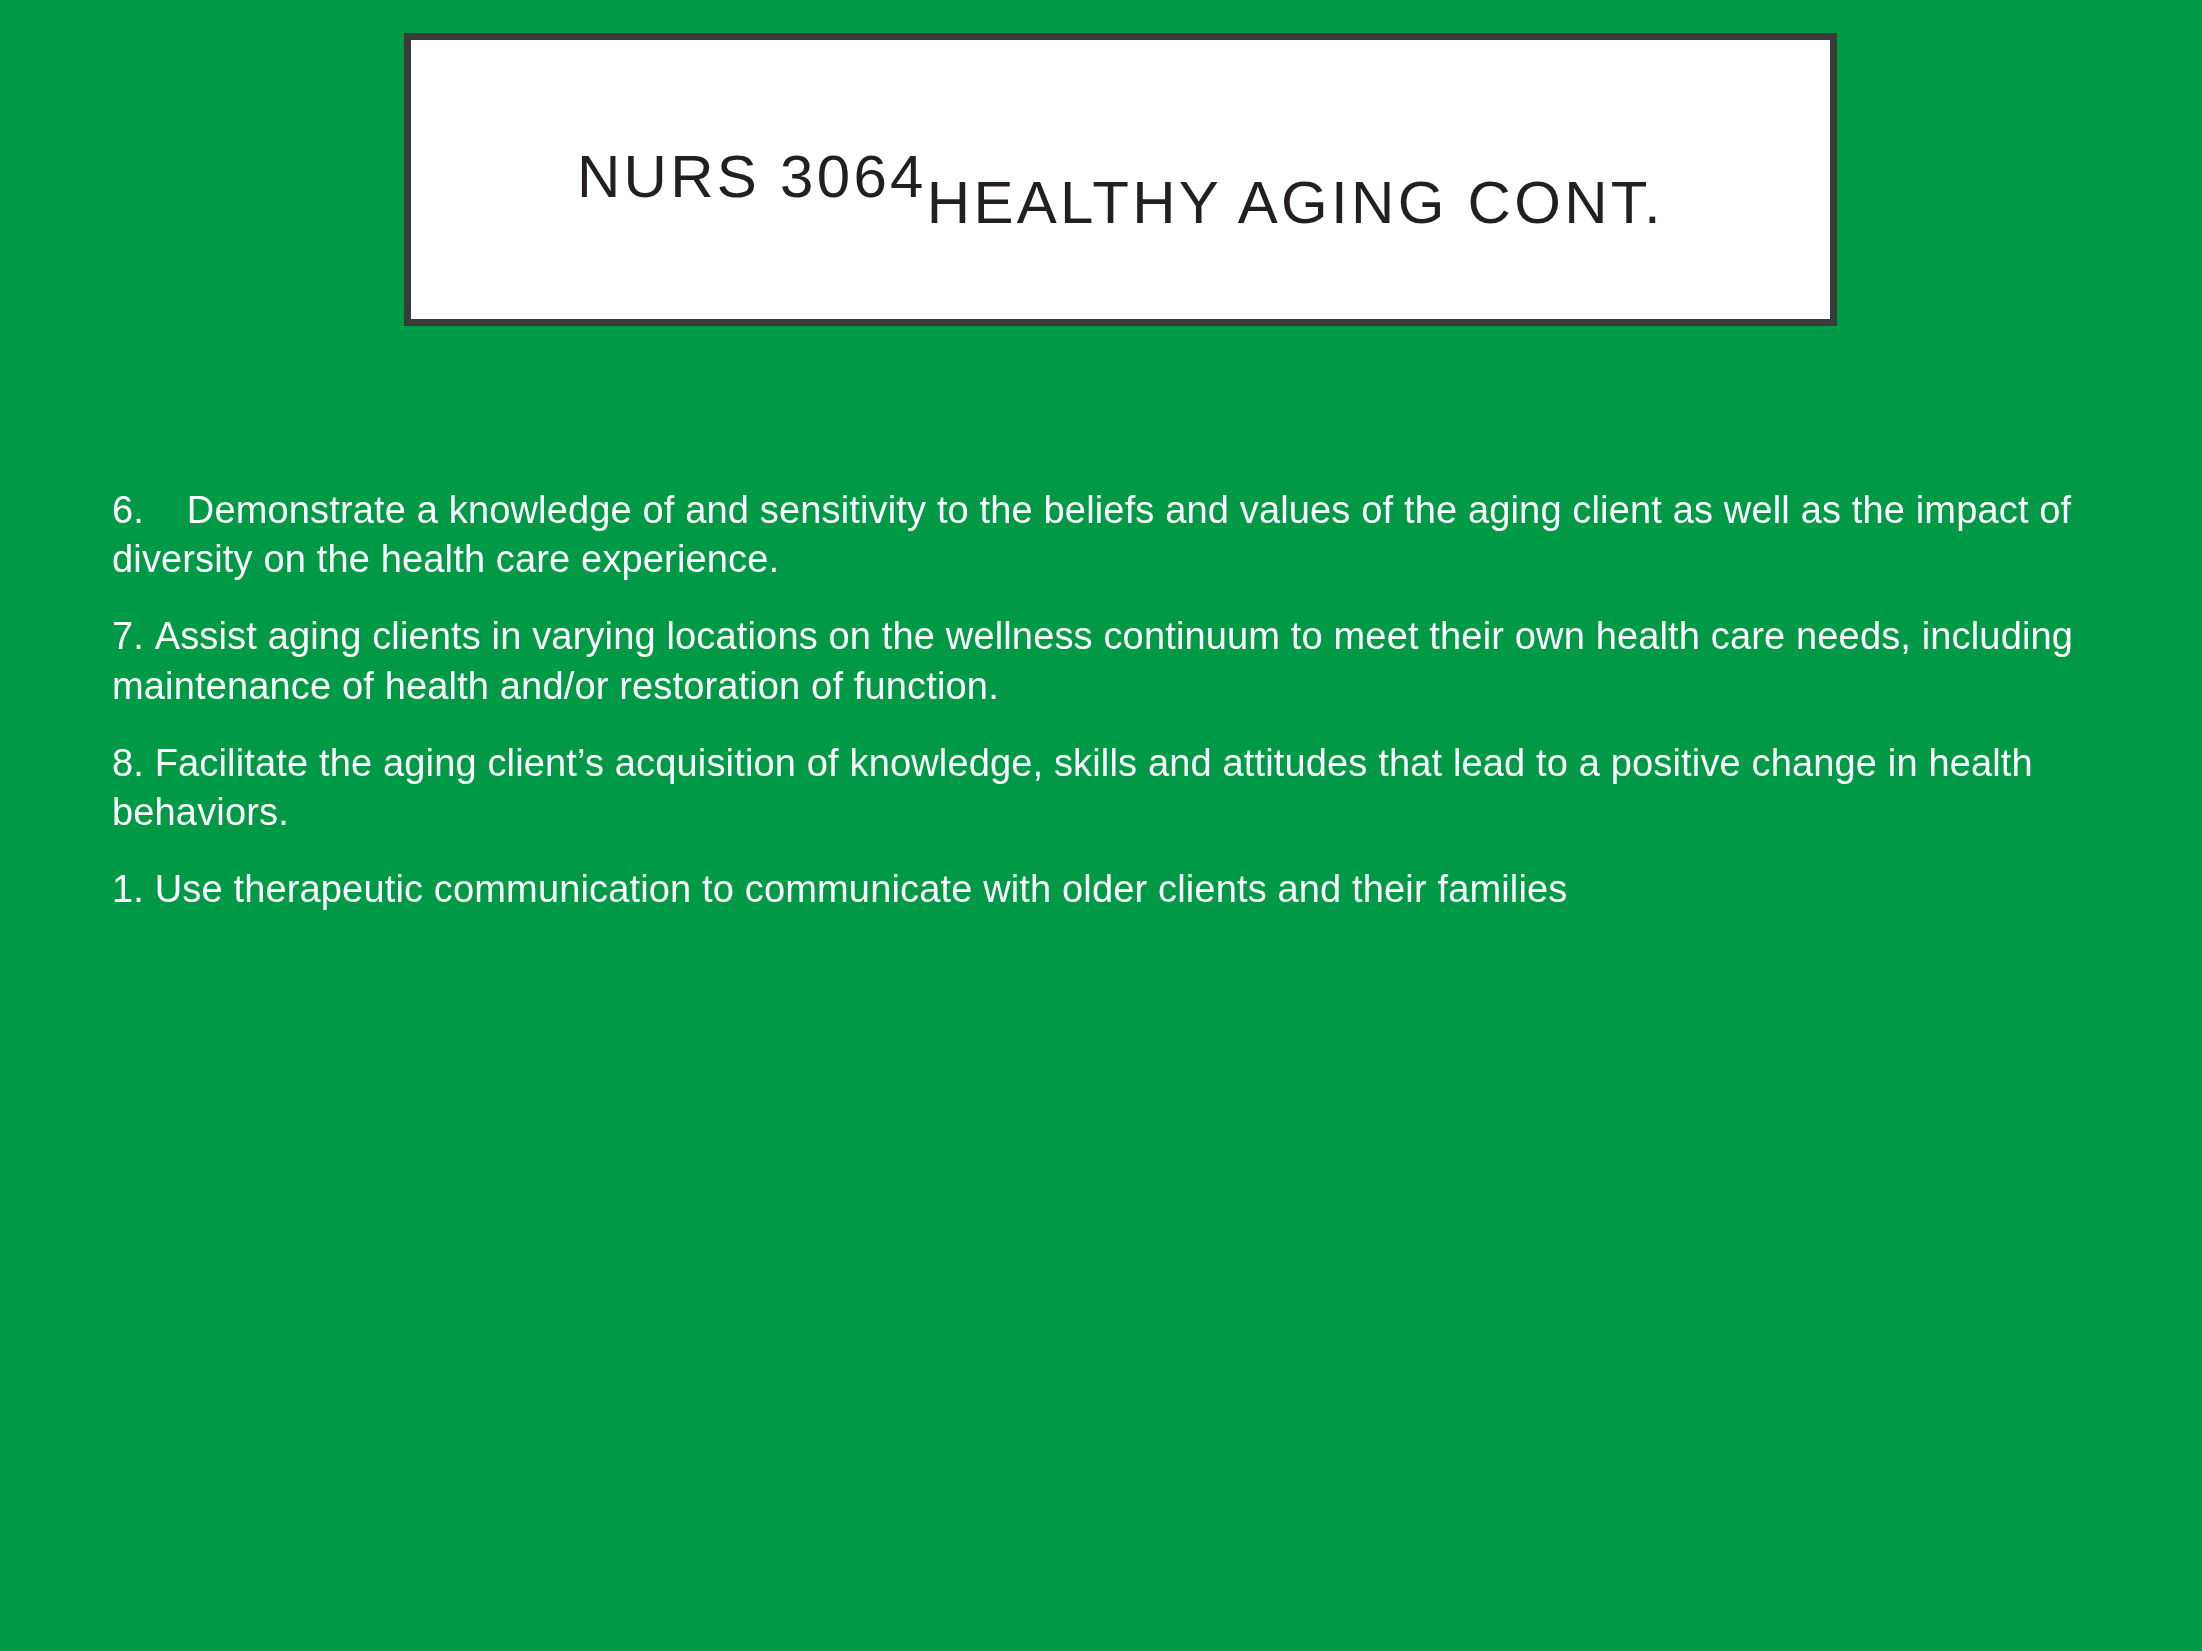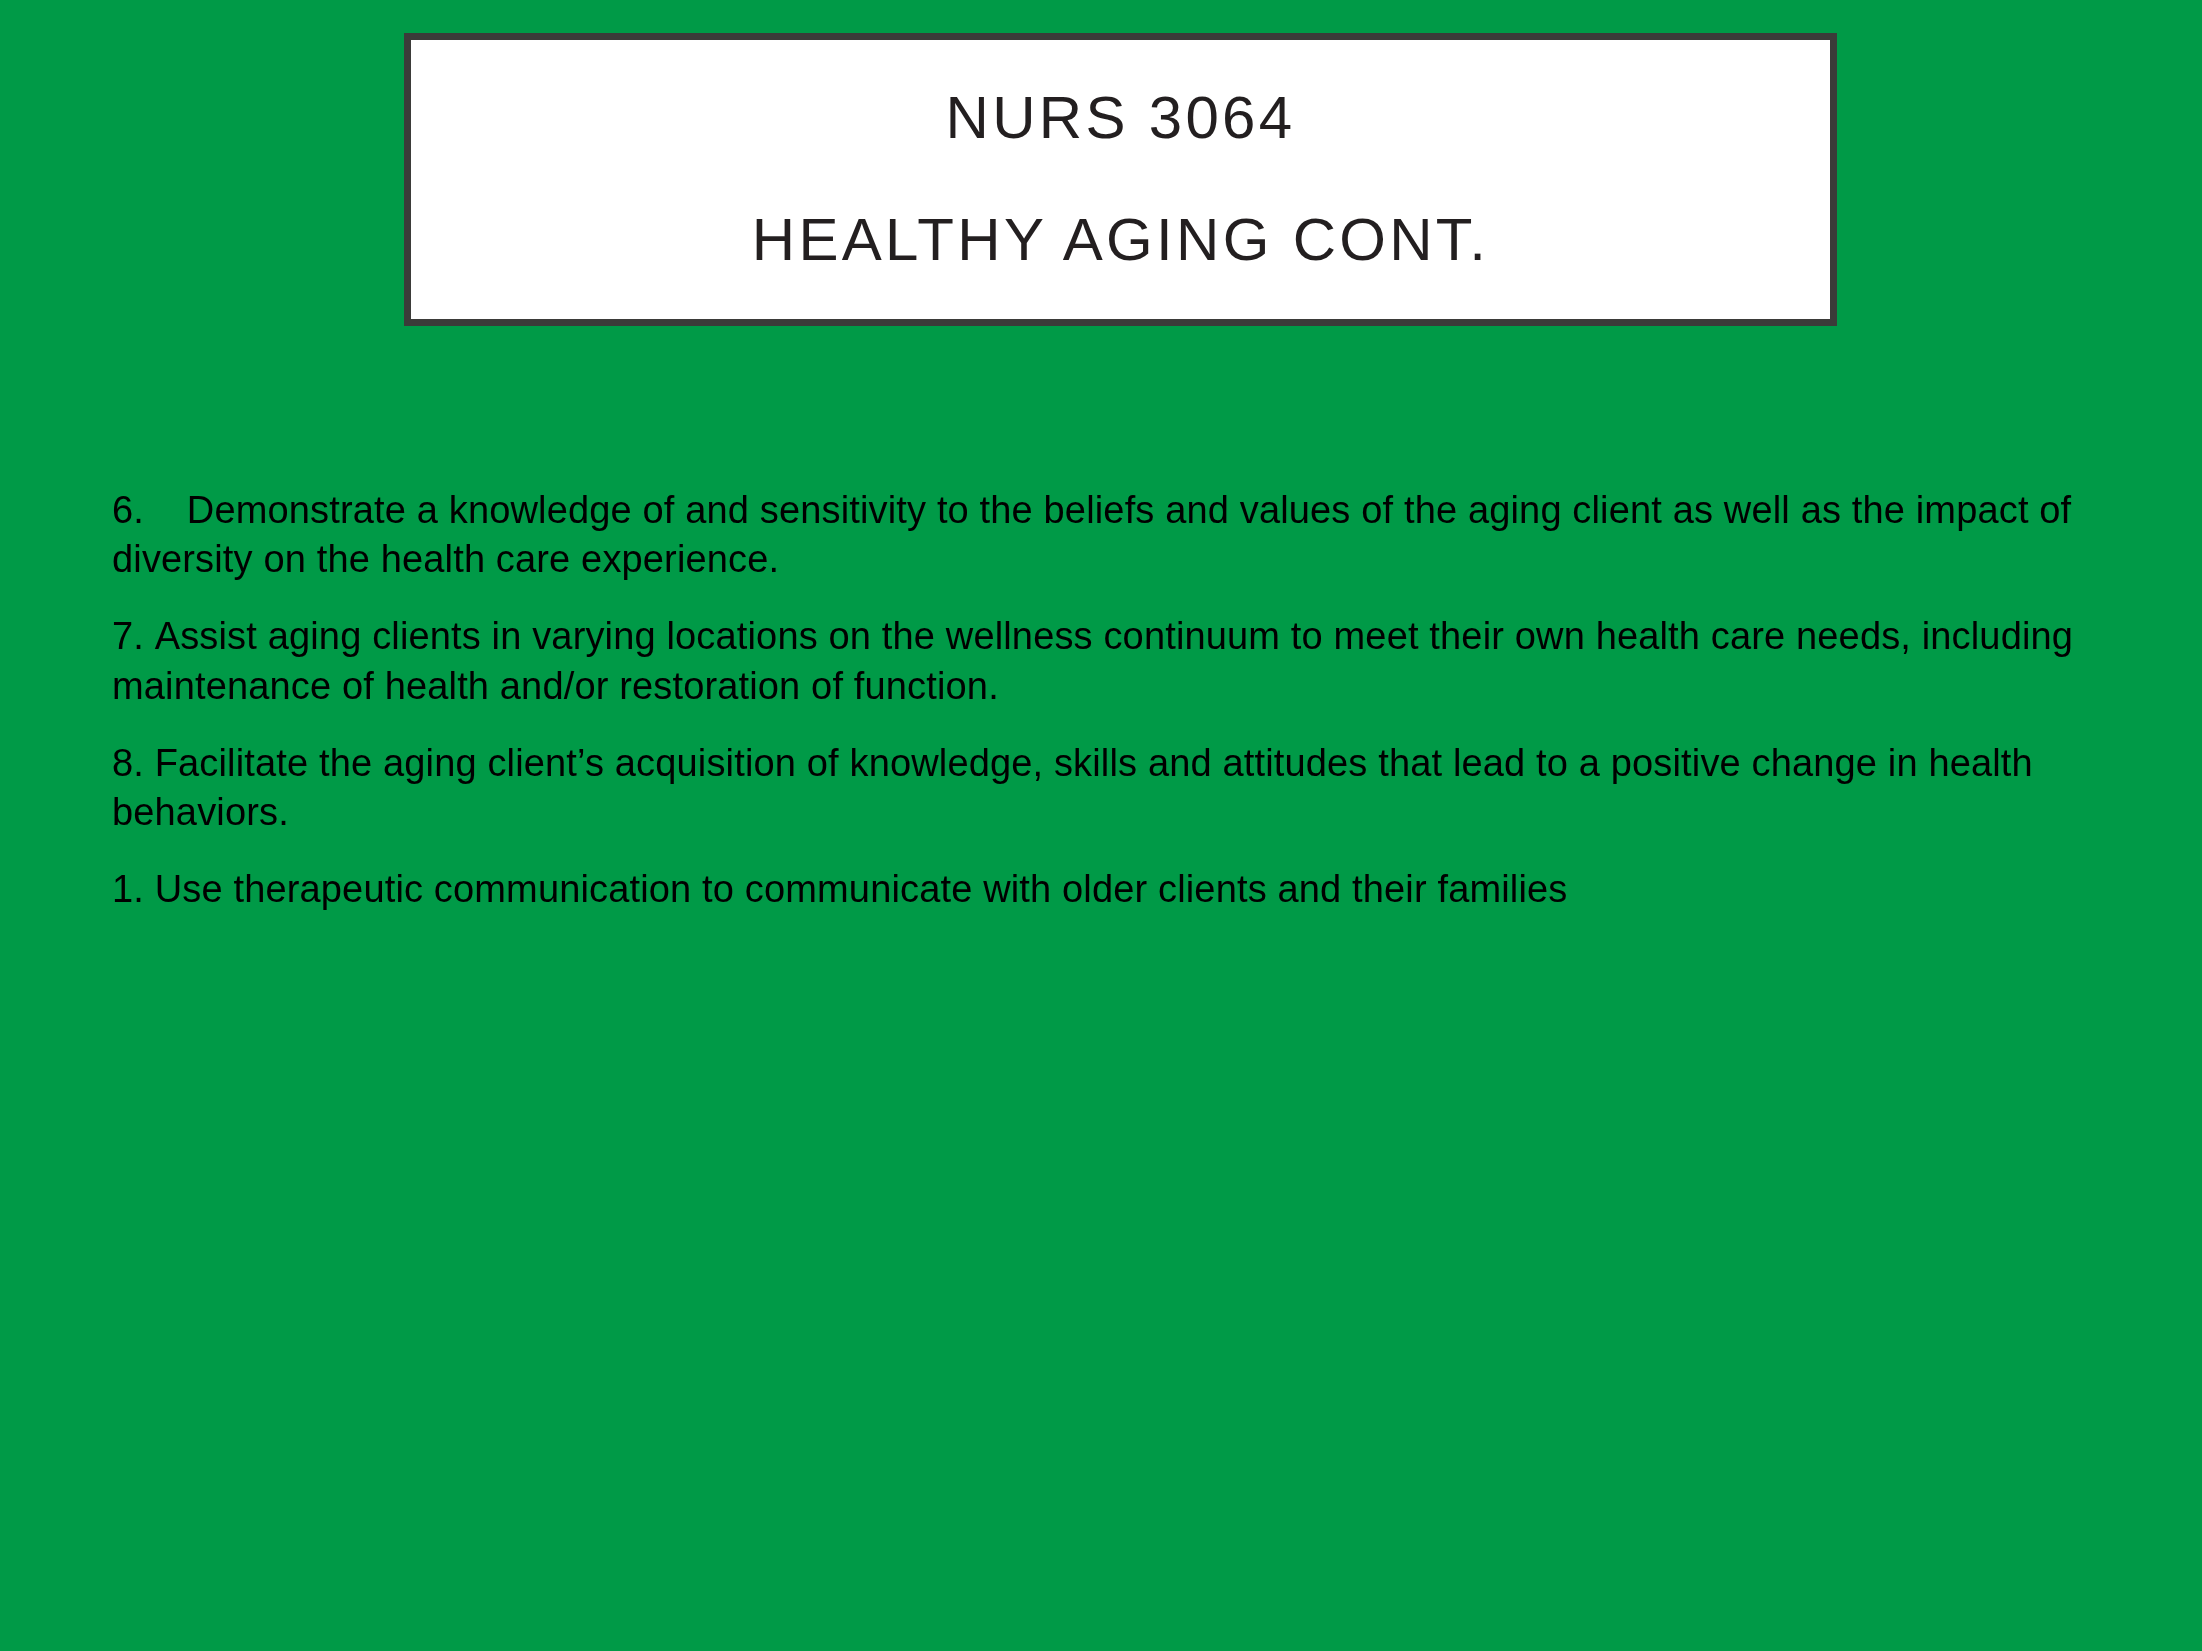--- a/index.html
+++ b/index.html
@@ -25,21 +25,21 @@
   #title-box {
     position: absolute;
     left: 404px;
     top: 33px;
     width: 1433px;
     height: 293px;
     background: #ffffff;
     border: 7.7px solid #3b3b39;
     box-sizing: border-box;
     display: flex;
-    flex-direction: column;
+    flex-direction: row;
     align-items: center;
     justify-content: center;
   }
   #title-box .title-line {
     color: #231f20;
     font-family: "Liberation Sans", sans-serif;
     font-weight: 300;
     letter-spacing: 0.055em;
     text-align: center;
     white-space: nowrap;
@@ -55,21 +55,21 @@
   }
 
   
   #objectives {
     position: absolute;
     left: 112px;
     top: 486px;
     width: 1996px;
   }
   .objective {
-    color: #000000;
+    color: #ffffff;
     font-family: "Liberation Sans", sans-serif;
     font-weight: 400;
     font-size: 38px;
     line-height: 1.30;
     letter-spacing: 0.004em;
     margin: 0 0 27.5px 0;
     text-align: left;
   }
   .objective:last-child {
     margin-bottom: 0;

